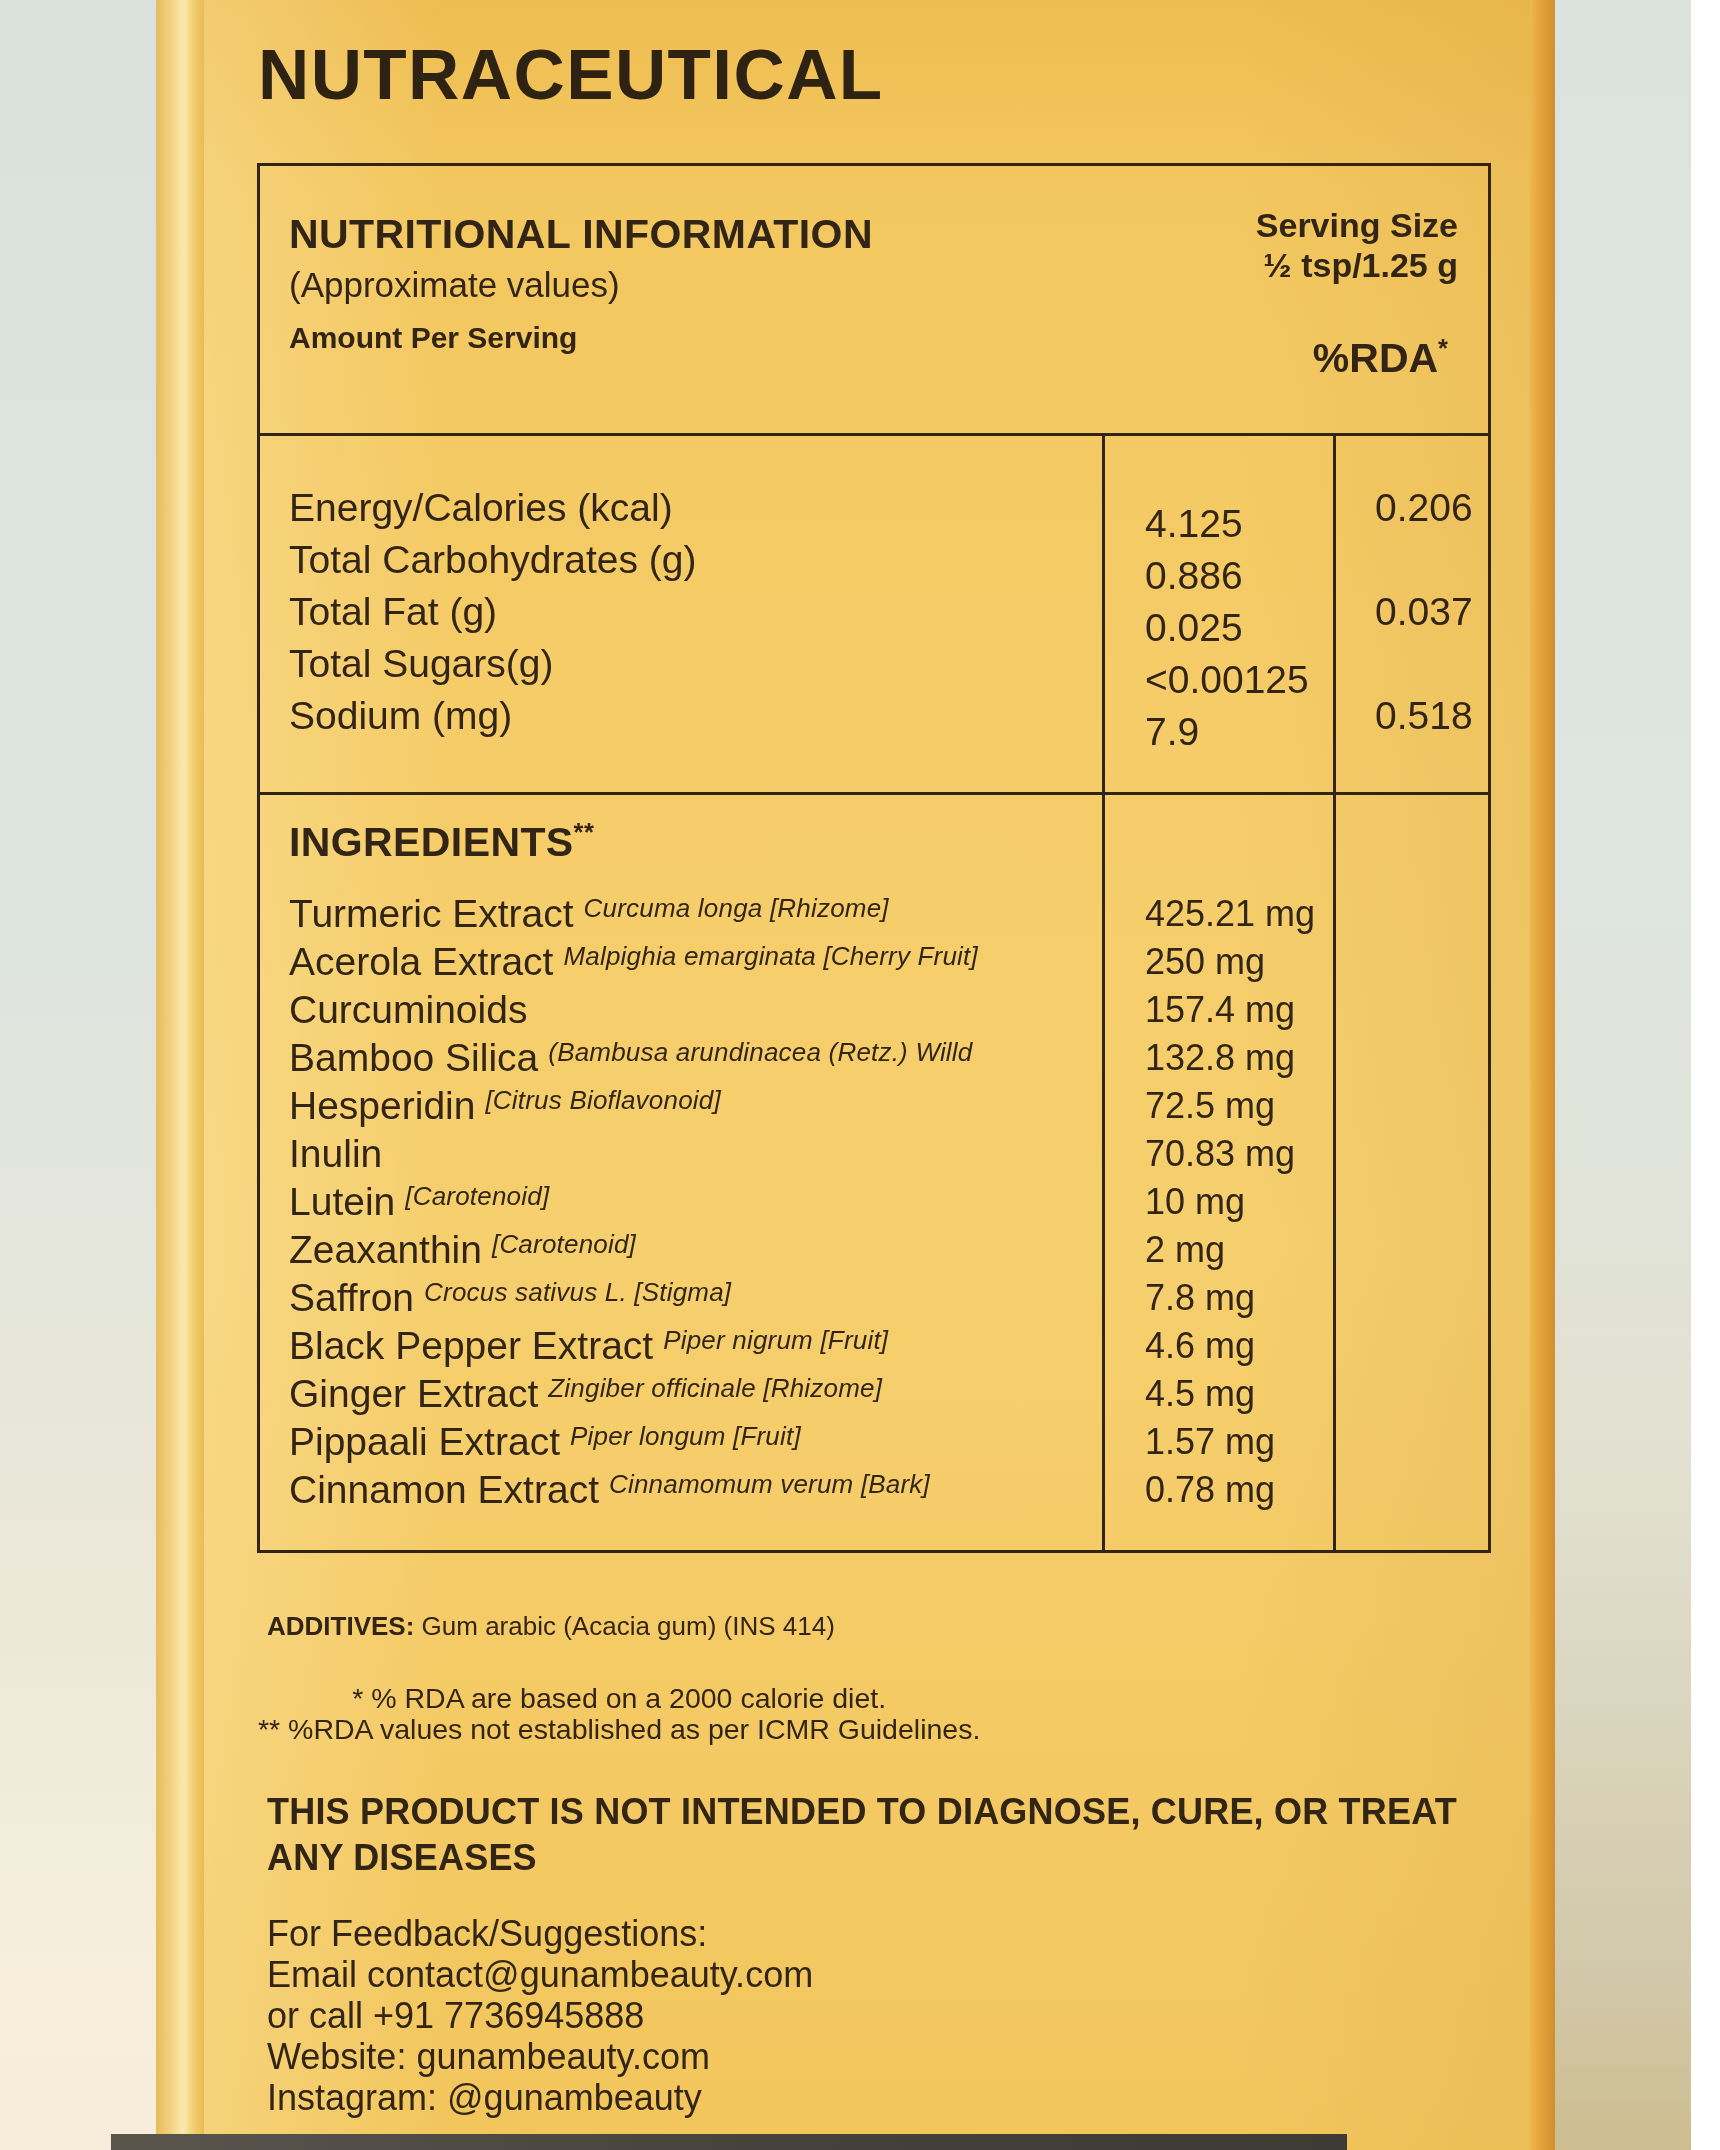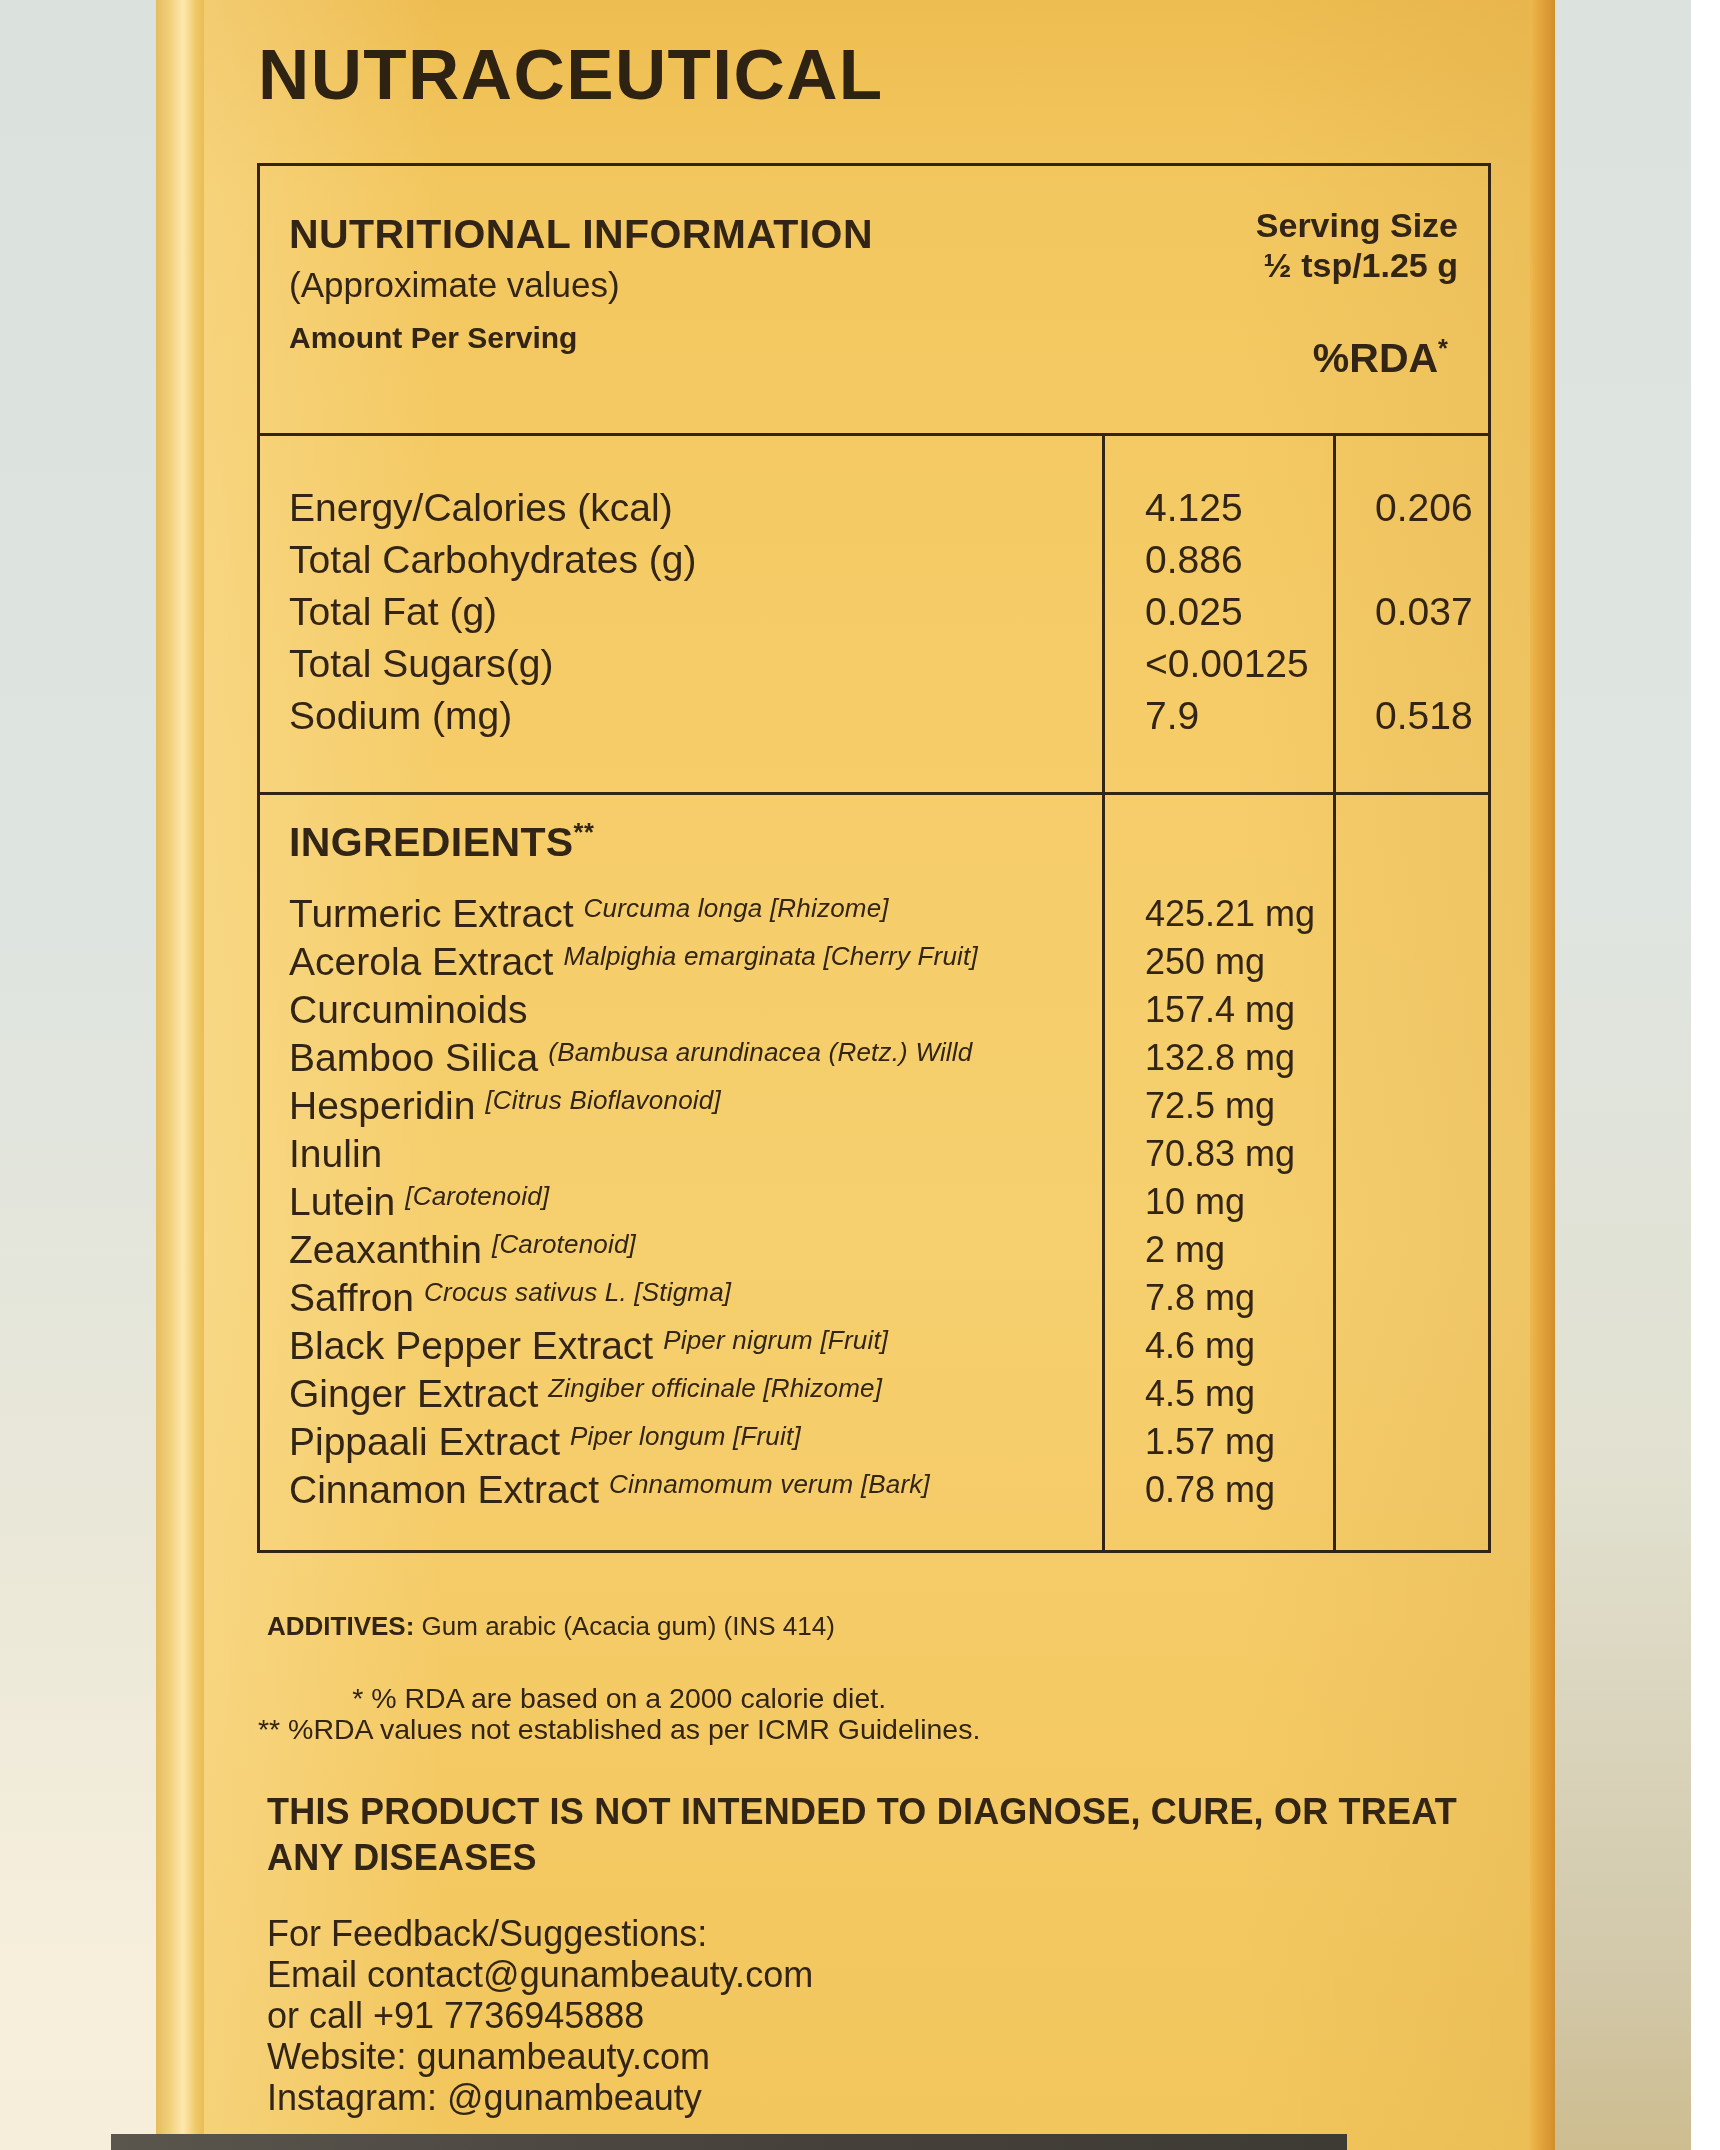--- a/index.html
+++ b/index.html
@@ -33,21 +33,21 @@
 
   .nutr-title   { left:289px; top:211px; font-size:41px; font-weight:bold; letter-spacing:0.4px; }
   .approx       { left:289px; top:265px; font-size:35px; }
   .serving      { right:233px; top:205px; font-size:34px; font-weight:bold; text-align:right; line-height:40px; }
   .amount-label { left:289px; top:321px; font-size:30px; font-weight:bold; }
   .rda-head     { right:243px; top:335px; font-size:41px; font-weight:bold; }
   sup.mark { font-size:62%; vertical-align:super; line-height:0; }
 
   .nutrients { left:289px; top:462px; width:1184px; font-size:39px;margin-top:20px; }
   .nutrient-row { position:relative; height:52px; line-height:52px; white-space:nowrap; }
-  .cell-amount { position:absolute; left:856px; top:0; }
+  .cell-amount { position:absolute; left:856px; top:16px; }
   .cell-rda    { position:absolute; left:1086px; top:0; }
 
   .ing-title { left:289px; top:819px; font-size:41px; font-weight:bold; letter-spacing:0.4px; }
   .ingredients { left:289px; top:890px; width:1184px; font-size:39px; }
   .ingredient-row { position:relative; height:48px; line-height:48px; white-space:nowrap; }
   .sci { font-size:26px; font-style:italic; position:relative; top:-10px; margin-left:10px; letter-spacing:0.2px;margin-top:10px; }
   .ing-amount { position:absolute; left:856px; top:0; font-size:36px; }
 
   .additives { left:267px; top:1611px; font-size:26px; }
   .additives .lbl { font-weight:bold; }

